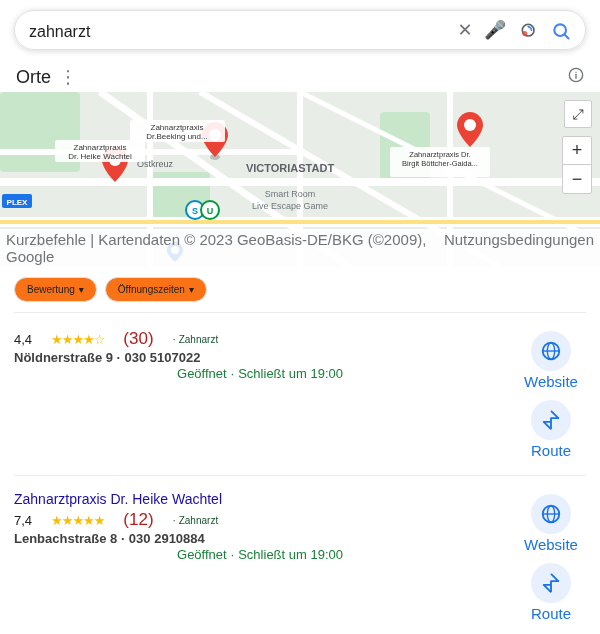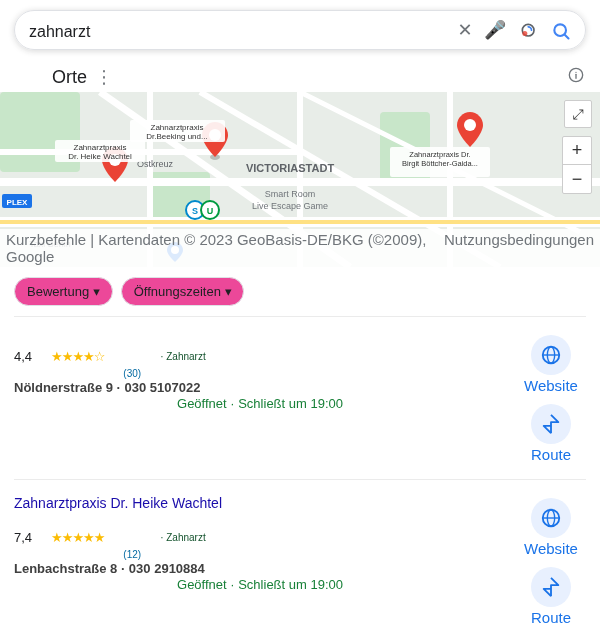--- a/index.html
+++ b/index.html
@@ -38,21 +38,20 @@
       align-items: center;
     }
     .search-icon-btn.blue { color: #4285f4; }
 
     
     .section-header {
       display: flex;
       align-items: center;
       padding: 6px 16px 4px;
       gap: 8px;
-      margin-left: 36px;
     }
     .section-title {
       font-size: 18px;
       font-weight: 400;
       color: #202124;
     }
     .section-menu-icon {
       color: #70757a;
       cursor: pointer;
       font-size: 18px;
@@ -134,24 +133,24 @@
       gap: 8px;
       padding: 10px 14px;
     }
     .filter-btn {
       display: flex;
       align-items: center;
       gap: 4px;
       border: 1px solid #dfe1e5;
       border-radius: 16px;
       padding: 6px 12px;
-      font-size: 13px;
+      font-size: 10px;
       color: #202124;
       cursor: pointer;
-      background: #ec4899;
+      background: #f97316;
     }
 
     
     .divider {
       height: 1px;
       background: #ebebeb;
       margin: 0 14px;
     }
 
     
@@ -180,23 +179,22 @@
     .rating-number {
       font-size: 13px;
       color: #202124;
     }
     .stars {
       color: #fbbc04;
       font-size: 13px;
       letter-spacing: -1px;
     }
     .review-count {
-      font-size: 10px;
-      color: #0369a1;
-      margin-top: 35px;
+      font-size: 17px;
+      color: #b91c1c;
     }
     .result-category {
       font-size: 10px;
       color: #14532d;
     }
     .result-details {
       font-size: 13px;
       color: #404040;
       margin-top: 1px;
       font-weight: bold;

